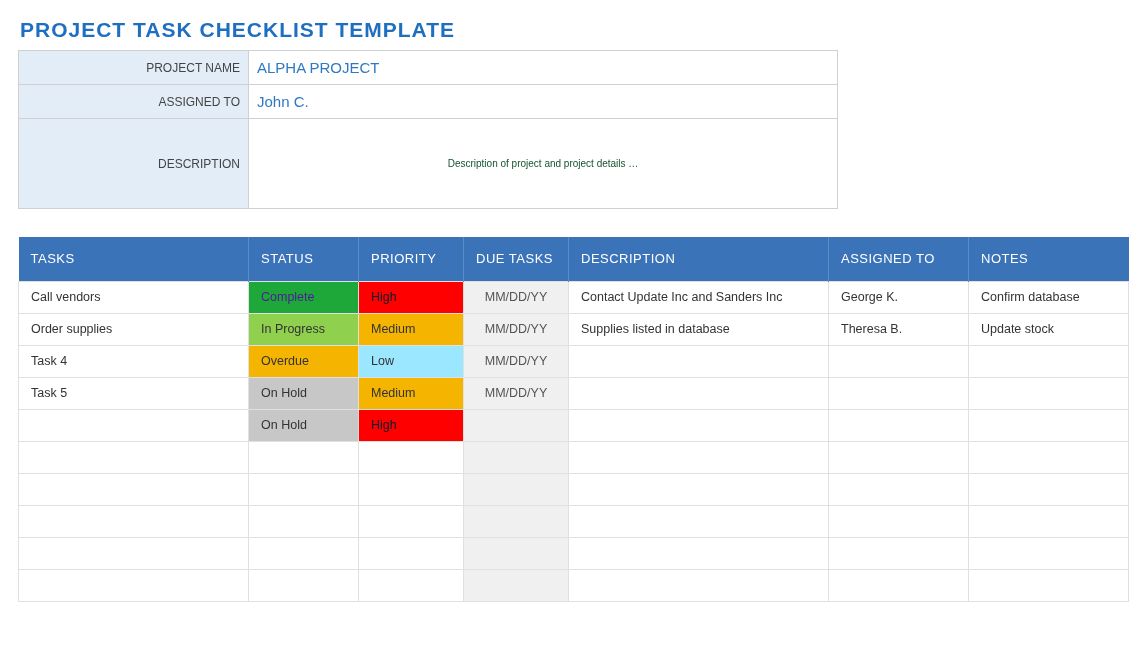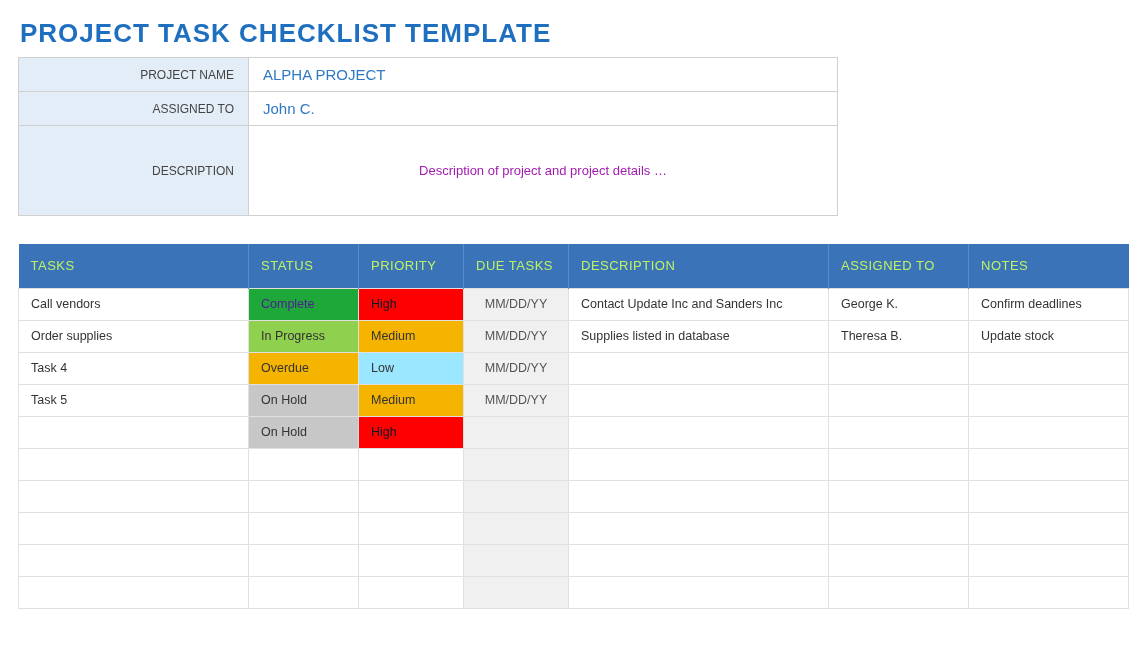--- a/index.html
+++ b/index.html
@@ -7,65 +7,65 @@
     margin: 0;
     padding: 18px;
     font-family: "Century Gothic", "Segoe UI", Arial, sans-serif;
     font-size: 13px;
     color: #333;
     background: #fff;
     width: 1145px;
   }
   .title {
     color: #1f6fc0;
-    font-size: 26px;
+    font-size: 21px;
     font-weight: 700;
     letter-spacing: 1px;
     margin: 0 0 8px 2px;
   }
 
   
   .info-table {
     width: 820px;
     border-collapse: collapse;
     margin-bottom: 28px;
   }
   .info-table td {
     border: 1px solid #d0d0d0;
-    padding: 0 14px;
+    padding: 0 8px;
     vertical-align: middle;
   }
   .info-label {
     background: #e3edf7;
     width: 230px;
     text-align: right;
     font-size: 12px;
     color: #444;
     height: 34px;
   }
   .info-value {
     color: #2f79c4;
     font-size: 15px;
   }
   .info-desc-row .info-label { height: 90px; }
   .info-desc-row .info-value {
-    color: #a21caf;
-    font-size: 13px;
+    color: #14532d;
+    font-size: 10px;
     text-align: center;
   }
 
   
   .task-table {
     width: 1108px;
     border-collapse: collapse;
     table-layout: fixed;
   }
   .task-table th {
     background: #3b73b9;
-    color: #bef264;
+    color: #ffffff;
     font-weight: 400;
     text-align: left;
     padding: 0 12px;
     height: 44px;
     border-right: 1px solid #5a8cc8;
     font-size: 13px;
     letter-spacing: .5px;
   }
   .task-table th:last-child { border-right: none; }
   .task-table td {
@@ -141,21 +141,21 @@
     </tr>
   </thead>
   <tbody id="task-body">
       <tr>
         <td>Call vendors</td>
         <td class="status-complete">Complete</td>
         <td class="priority-high">High</td>
         <td class="cell-duedate">MM/DD/YY</td>
         <td>Contact Update Inc and Sanders Inc</td>
         <td>George K.</td>
-        <td>Confirm deadlines</td>
+        <td>Confirm database</td>
       </tr>
       <tr>
         <td>Order supplies</td>
         <td class="status-inprogress">In Progress</td>
         <td class="priority-medium">Medium</td>
         <td class="cell-duedate">MM/DD/YY</td>
         <td>Supplies listed in database</td>
         <td>Theresa B.</td>
         <td>Update stock</td>
       </tr>

